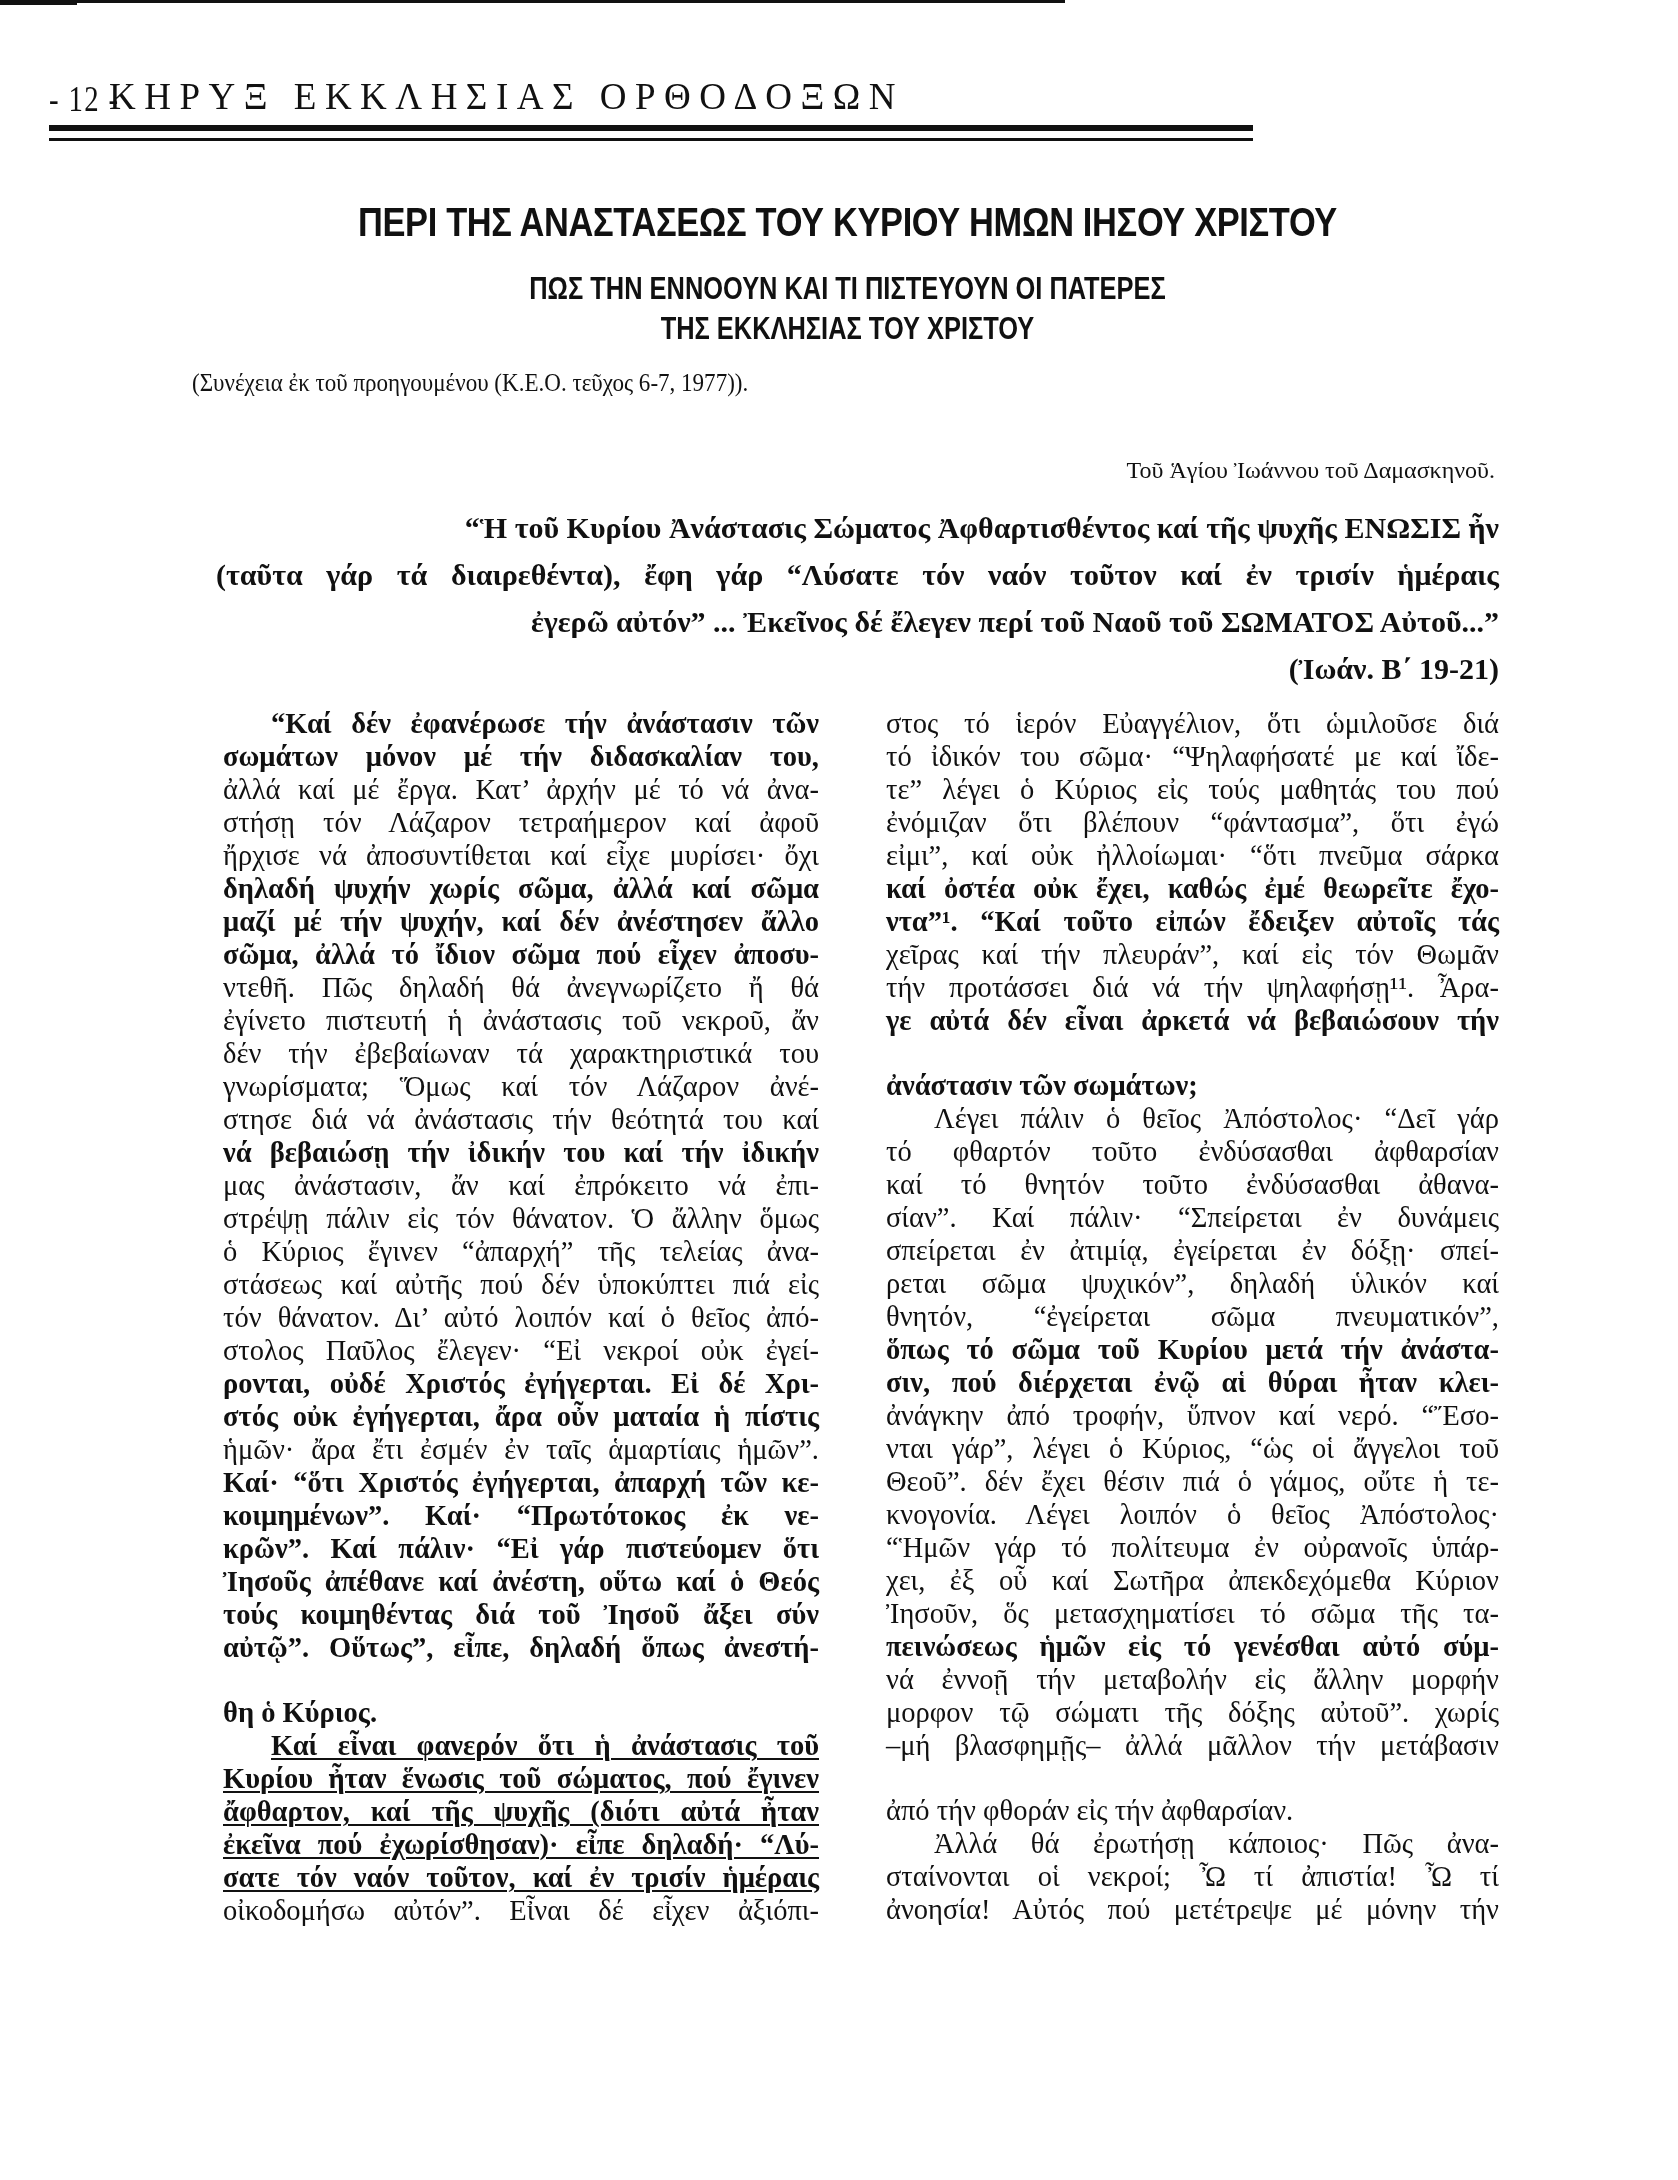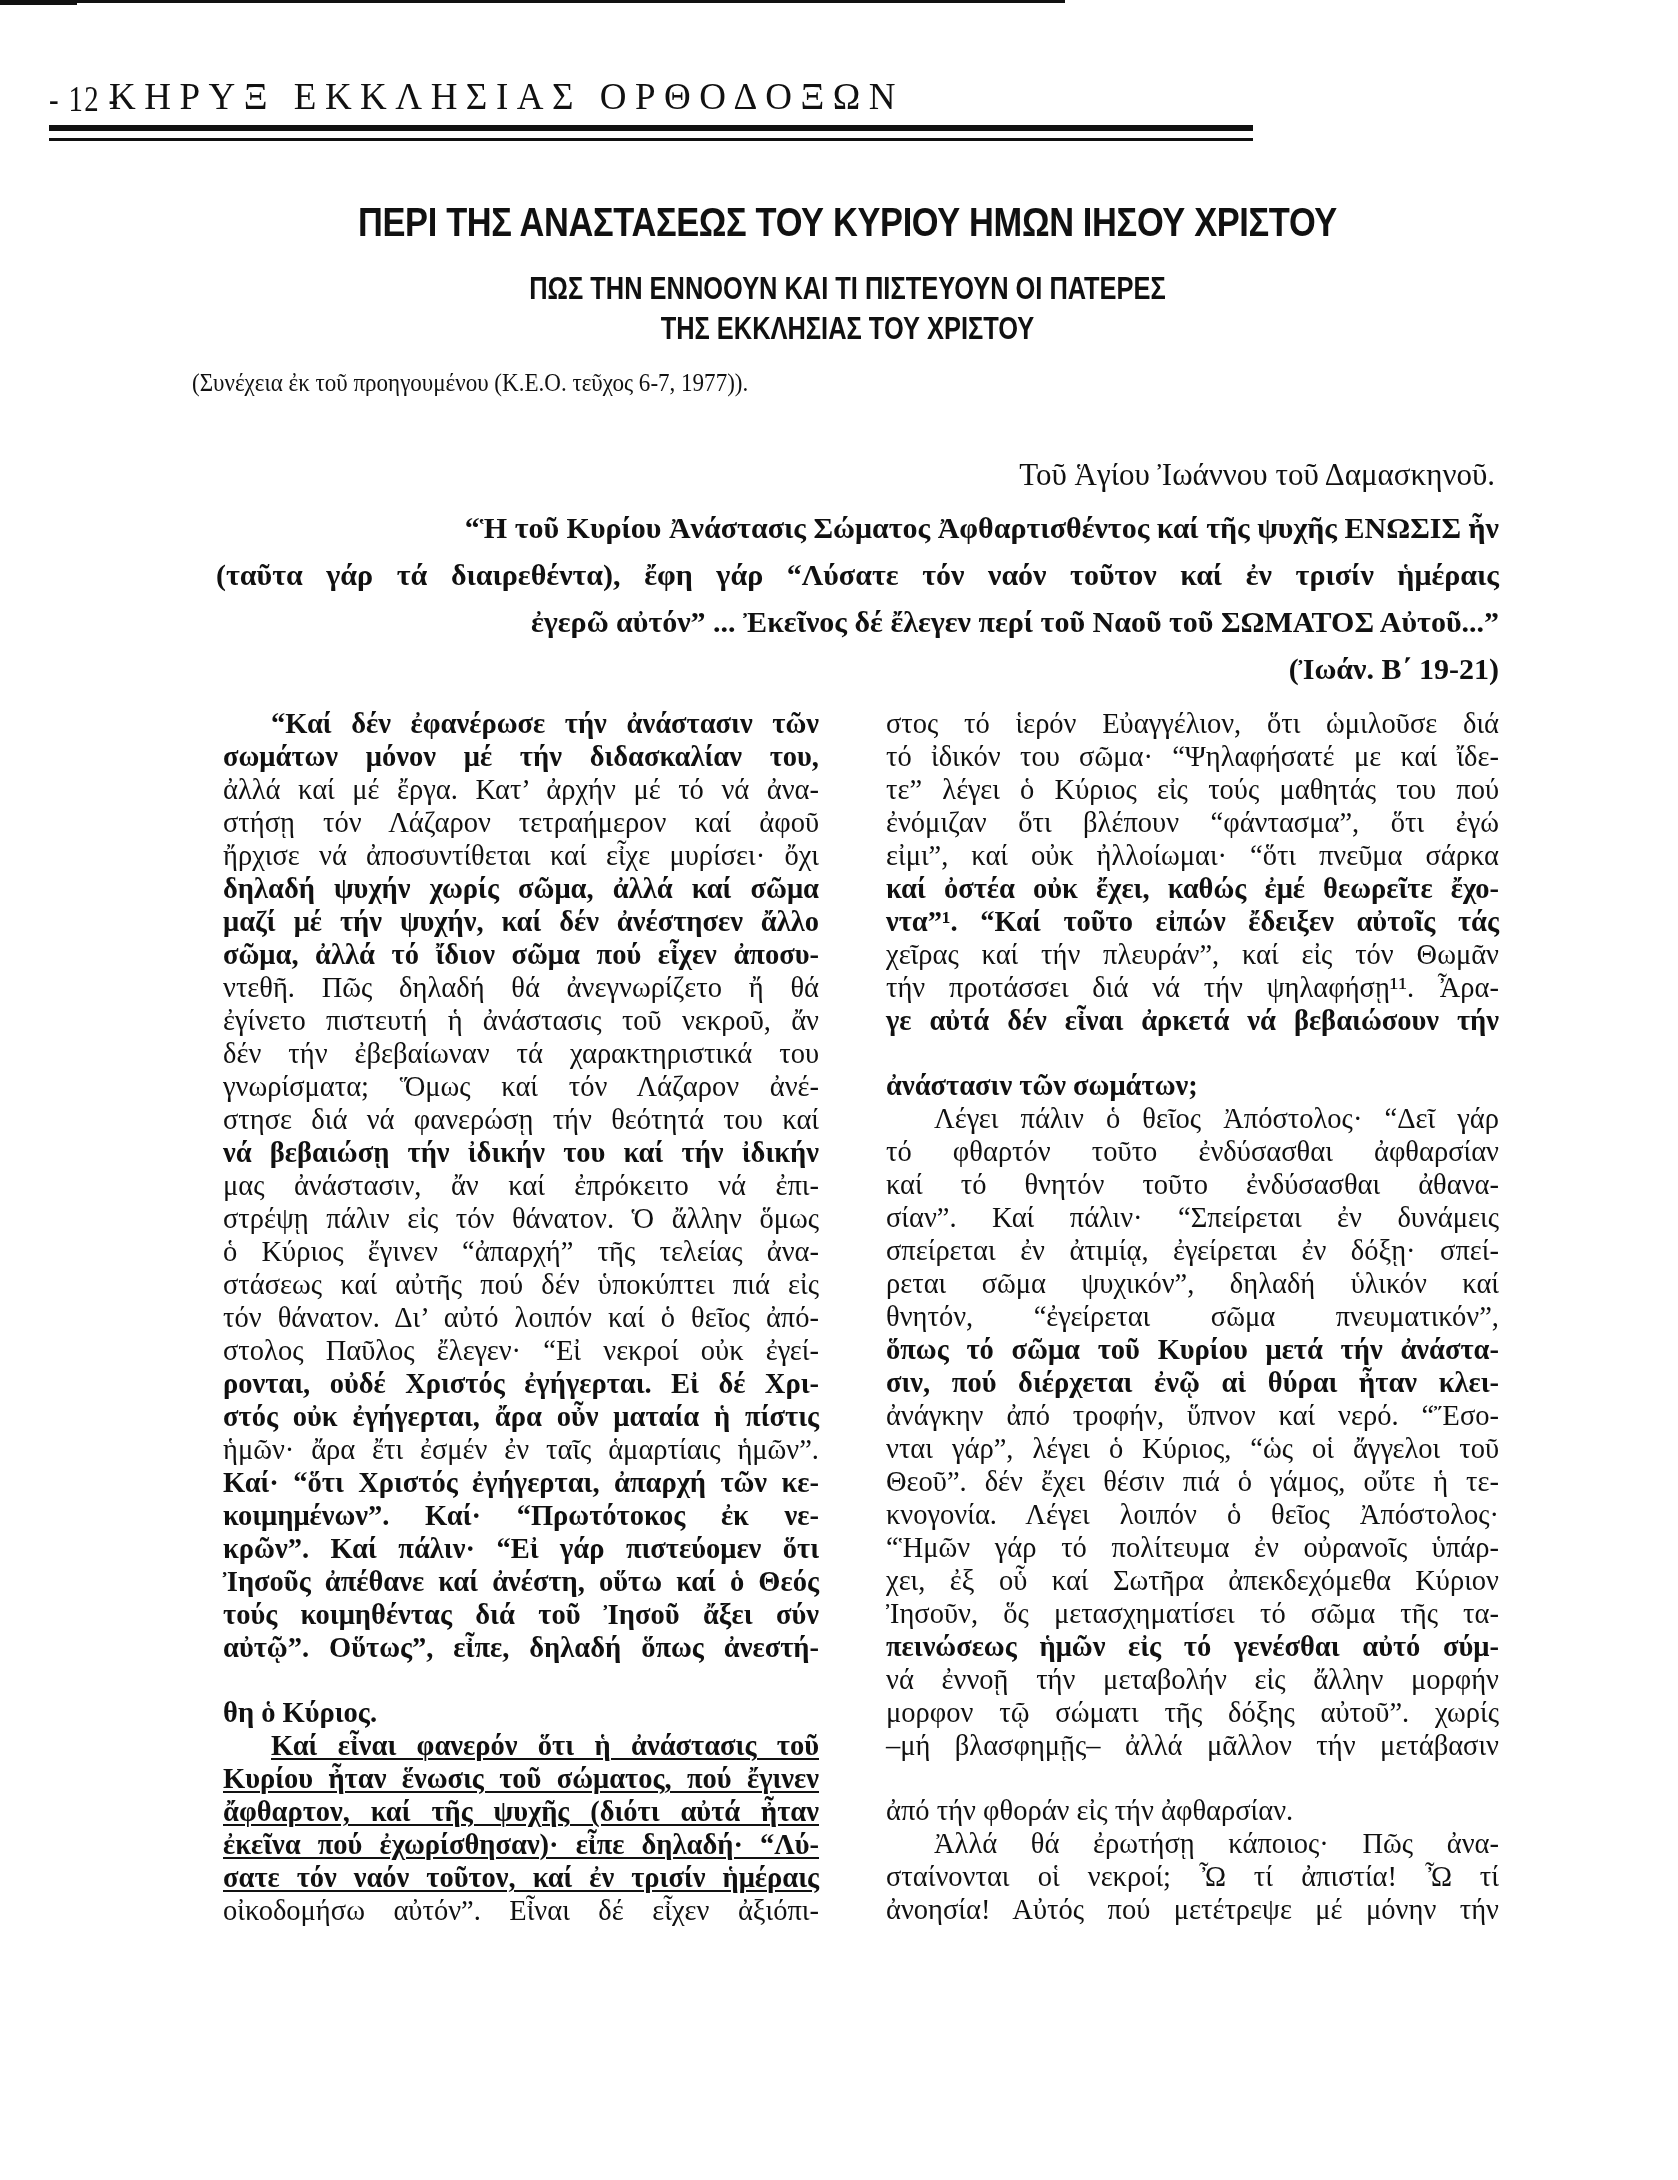--- a/index.html
+++ b/index.html
@@ -34,21 +34,21 @@
     font-family: "Liberation Sans", sans-serif; font-weight: bold; font-size: 31px;
     transform: scaleX(0.82); transform-origin: center; white-space: nowrap;
   }
   .sub1 { top: 271px; }
   .sub2 { top: 311px; }
   .continuation {
     position: absolute; left: 192px; top: 368px; font-size: 25.6px; white-space: nowrap;
     transform: scaleX(0.9); transform-origin: left;
   }
   .author {
-    position: absolute; right: 183px; top: 457px; font-size: 31px; white-space: nowrap;
+    position: absolute; right: 183px; top: 457px; font-size: 24px; white-space: nowrap;
   }
   .epigraph {
     position: absolute; left: 204px; width: 1295px; top: 504px;
     font-weight: bold; font-size: 30px; line-height: 47px; text-align: right;
   }
   .epigraph .line { display: block; white-space: nowrap; }
   .epigraph .ref { display: block; }
 
   .col {
     position: absolute; top: 707px; font-size: 28.5px; line-height: 33px;
@@ -93,21 +93,21 @@
   <span class="ln">ἀλλά καί μέ ἔργα. Κατ’ ἀρχήν μέ τό νά ἀνα-</span>
   <span class="ln">στήσῃ τόν Λάζαρον τετραήμερον καί ἀφοῦ</span>
   <span class="ln">ἤρχισε νά ἀποσυντίθεται καί εἶχε μυρίσει· ὄχι</span>
   <span class="ln"><b>δηλαδή ψυχήν χωρίς σῶμα, ἀλλά καί σῶμα</b></span>
   <span class="ln"><b>μαζί μέ τήν ψυχήν, καί δέν ἀνέστησεν ἄλλο</b></span>
   <span class="ln"><b>σῶμα, ἀλλά τό ἴδιον σῶμα πού εἶχεν ἀποσυ-</b></span>
   <span class="ln">ντεθῆ. Πῶς δηλαδή θά ἀνεγνωρίζετο ἤ θά</span>
   <span class="ln">ἐγίνετο πιστευτή ἡ ἀνάστασις τοῦ νεκροῦ, ἄν</span>
   <span class="ln">δέν τήν ἐβεβαίωναν τά χαρακτηριστικά του</span>
   <span class="ln">γνωρίσματα; Ὅμως καί τόν Λάζαρον ἀνέ-</span>
-  <span class="ln">στησε διά νά φανερώσῃ τήν θεότητά του καί</span>
+  <span class="ln">στησε διά νά ἀνάστασις τήν θεότητά του καί</span>
   <span class="ln"><b>νά βεβαιώσῃ τήν ἰδικήν του καί τήν ἰδικήν</b></span>
   <span class="ln">μας ἀνάστασιν, ἄν καί ἐπρόκειτο νά ἐπι-</span>
   <span class="ln">στρέψῃ πάλιν εἰς τόν θάνατον. Ὁ ἄλλην ὅμως</span>
   <span class="ln">ὁ Κύριος ἔγινεν “ἀπαρχή” τῆς τελείας ἀνα-</span>
   <span class="ln">στάσεως καί αὐτῆς πού δέν ὑποκύπτει πιά εἰς</span>
   <span class="ln">τόν θάνατον. Δι’ αὐτό λοιπόν καί ὁ θεῖος ἀπό-</span>
   <span class="ln">στολος Παῦλος ἔλεγεν· “Εἰ νεκροί οὐκ ἐγεί-</span>
   <span class="ln"><b>ρονται, οὐδέ Χριστός ἐγήγερται. Εἰ δέ Χρι-</b></span>
   <span class="ln"><b>στός οὐκ ἐγήγερται, ἄρα οὖν ματαία ἡ πίστις</b></span>
   <span class="ln">ἡμῶν· ἄρα ἔτι ἐσμέν ἐν ταῖς ἁμαρτίαις ἡμῶν”.</span>

